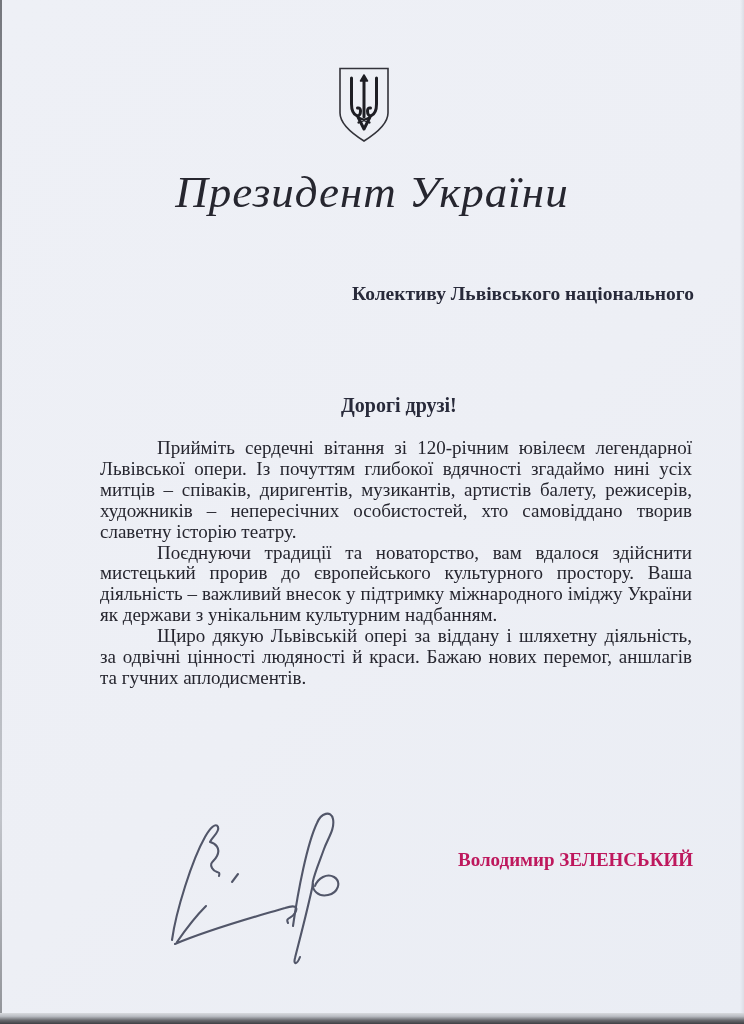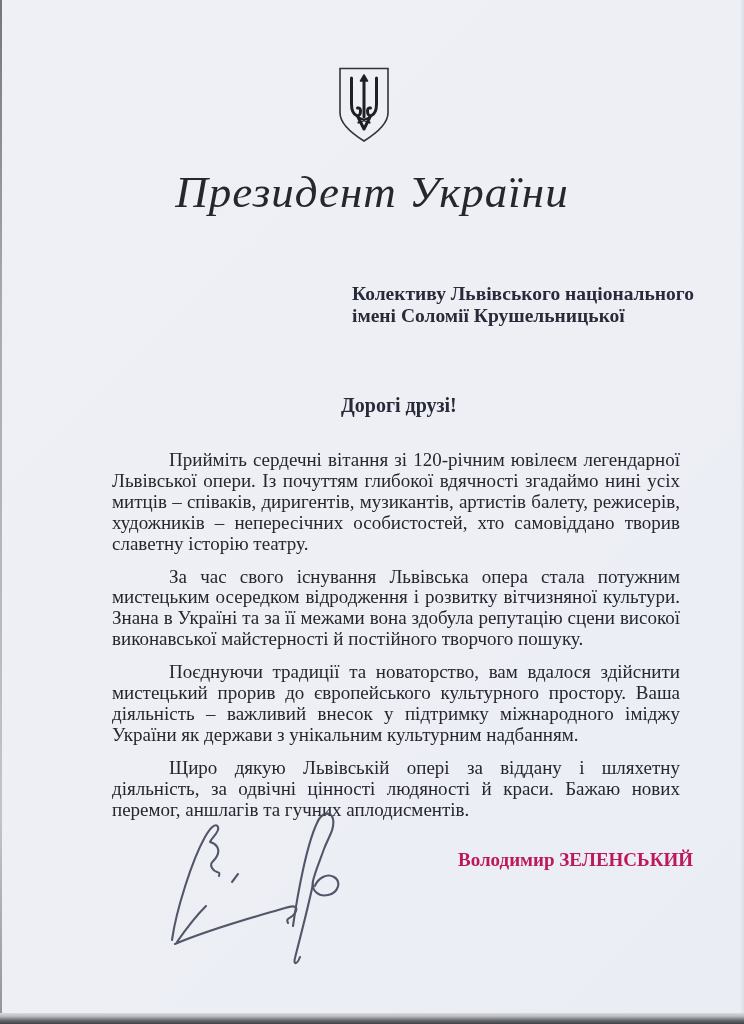--- a/index.html
+++ b/index.html
@@ -60,21 +60,21 @@
   }
 
   
   .letter-body {
     position: absolute; left: 100px; top: 438px; width: 592px;
     font-size: 19px;
     line-height: 20.9px;
     text-align: justify;
     color: #26262f;
   }
-  .letter-body p { margin: 12px; text-indent: 57px; }
+  .letter-body p { margin: 0; text-indent: 57px; }
 
   
   .sig-svg { position: absolute; left: 158px; top: 806px; width: 220px; height: 170px; }
   .signer-name {
     position: absolute; left: 458px; top: 849px;
     font-weight: bold; font-size: 19px;
     color: #be185d;
     white-space: nowrap;
   }
 </style>
@@ -100,28 +100,26 @@
       <path d="M21,51 L27,63 L33,51"></path>
       <path d="M21.5,51.5 L32.5,56.5 M32.5,51.5 L21.5,56.5" stroke-width="2.2"></path>
     </g>
   </svg>
 </div>
 
 <div class="letterhead-title">Президент України</div>
 
 <div class="addressee">
   <div>Колективу Львівського національного</div>
-  <div>імені Соломії Крушельницької</div>
 </div>
 
 <div class="salutation">Дорогі друзі!</div>
 
 <div class="letter-body">
   <p>Прийміть сердечні вітання зі 120-річним ювілеєм легендарної Львівської опери. Із почуттям глибокої вдячності згадаймо нині усіх митців – співаків, диригентів, музикантів, артистів балету, режисерів, художників – непересічних особистостей, хто самовіддано творив славетну історію театру.</p>
-  <p>За час свого існування Львівська опера стала потужним мистецьким осередком відродження і розвитку вітчизняної культури. Знана в Україні та за її межами вона здобула репутацію сцени високої виконавської майстерності й постійного творчого пошуку.</p>
   <p>Поєднуючи традиції та новаторство, вам вдалося здійснити мистецький прорив до європейського культурного простору. Ваша діяльність – важливий внесок у підтримку міжнародного іміджу України як держави з унікальним культурним надбанням.</p>
   <p>Щиро дякую Львівській опері за віддану і шляхетну діяльність, за одвічні цінності людяності й краси. Бажаю нових перемог, аншлагів та гучних аплодисментів.</p>
 </div>
 
 <div class="sig-svg">
   <svg viewBox="0 0 220 170" width="220" height="170">
     <g fill="none" stroke="#454a5e" stroke-width="2.1" stroke-linecap="round" stroke-linejoin="round" opacity="0.92">
 
       <path d="M14,134 C18,105 34,54 47,31 C52,22 58,16 60,21 C62,26 54,31 52,36
                C57,37 63,42 59,50 C56,56 51,56 54,62 C57,68 63,64 61,70"></path>

